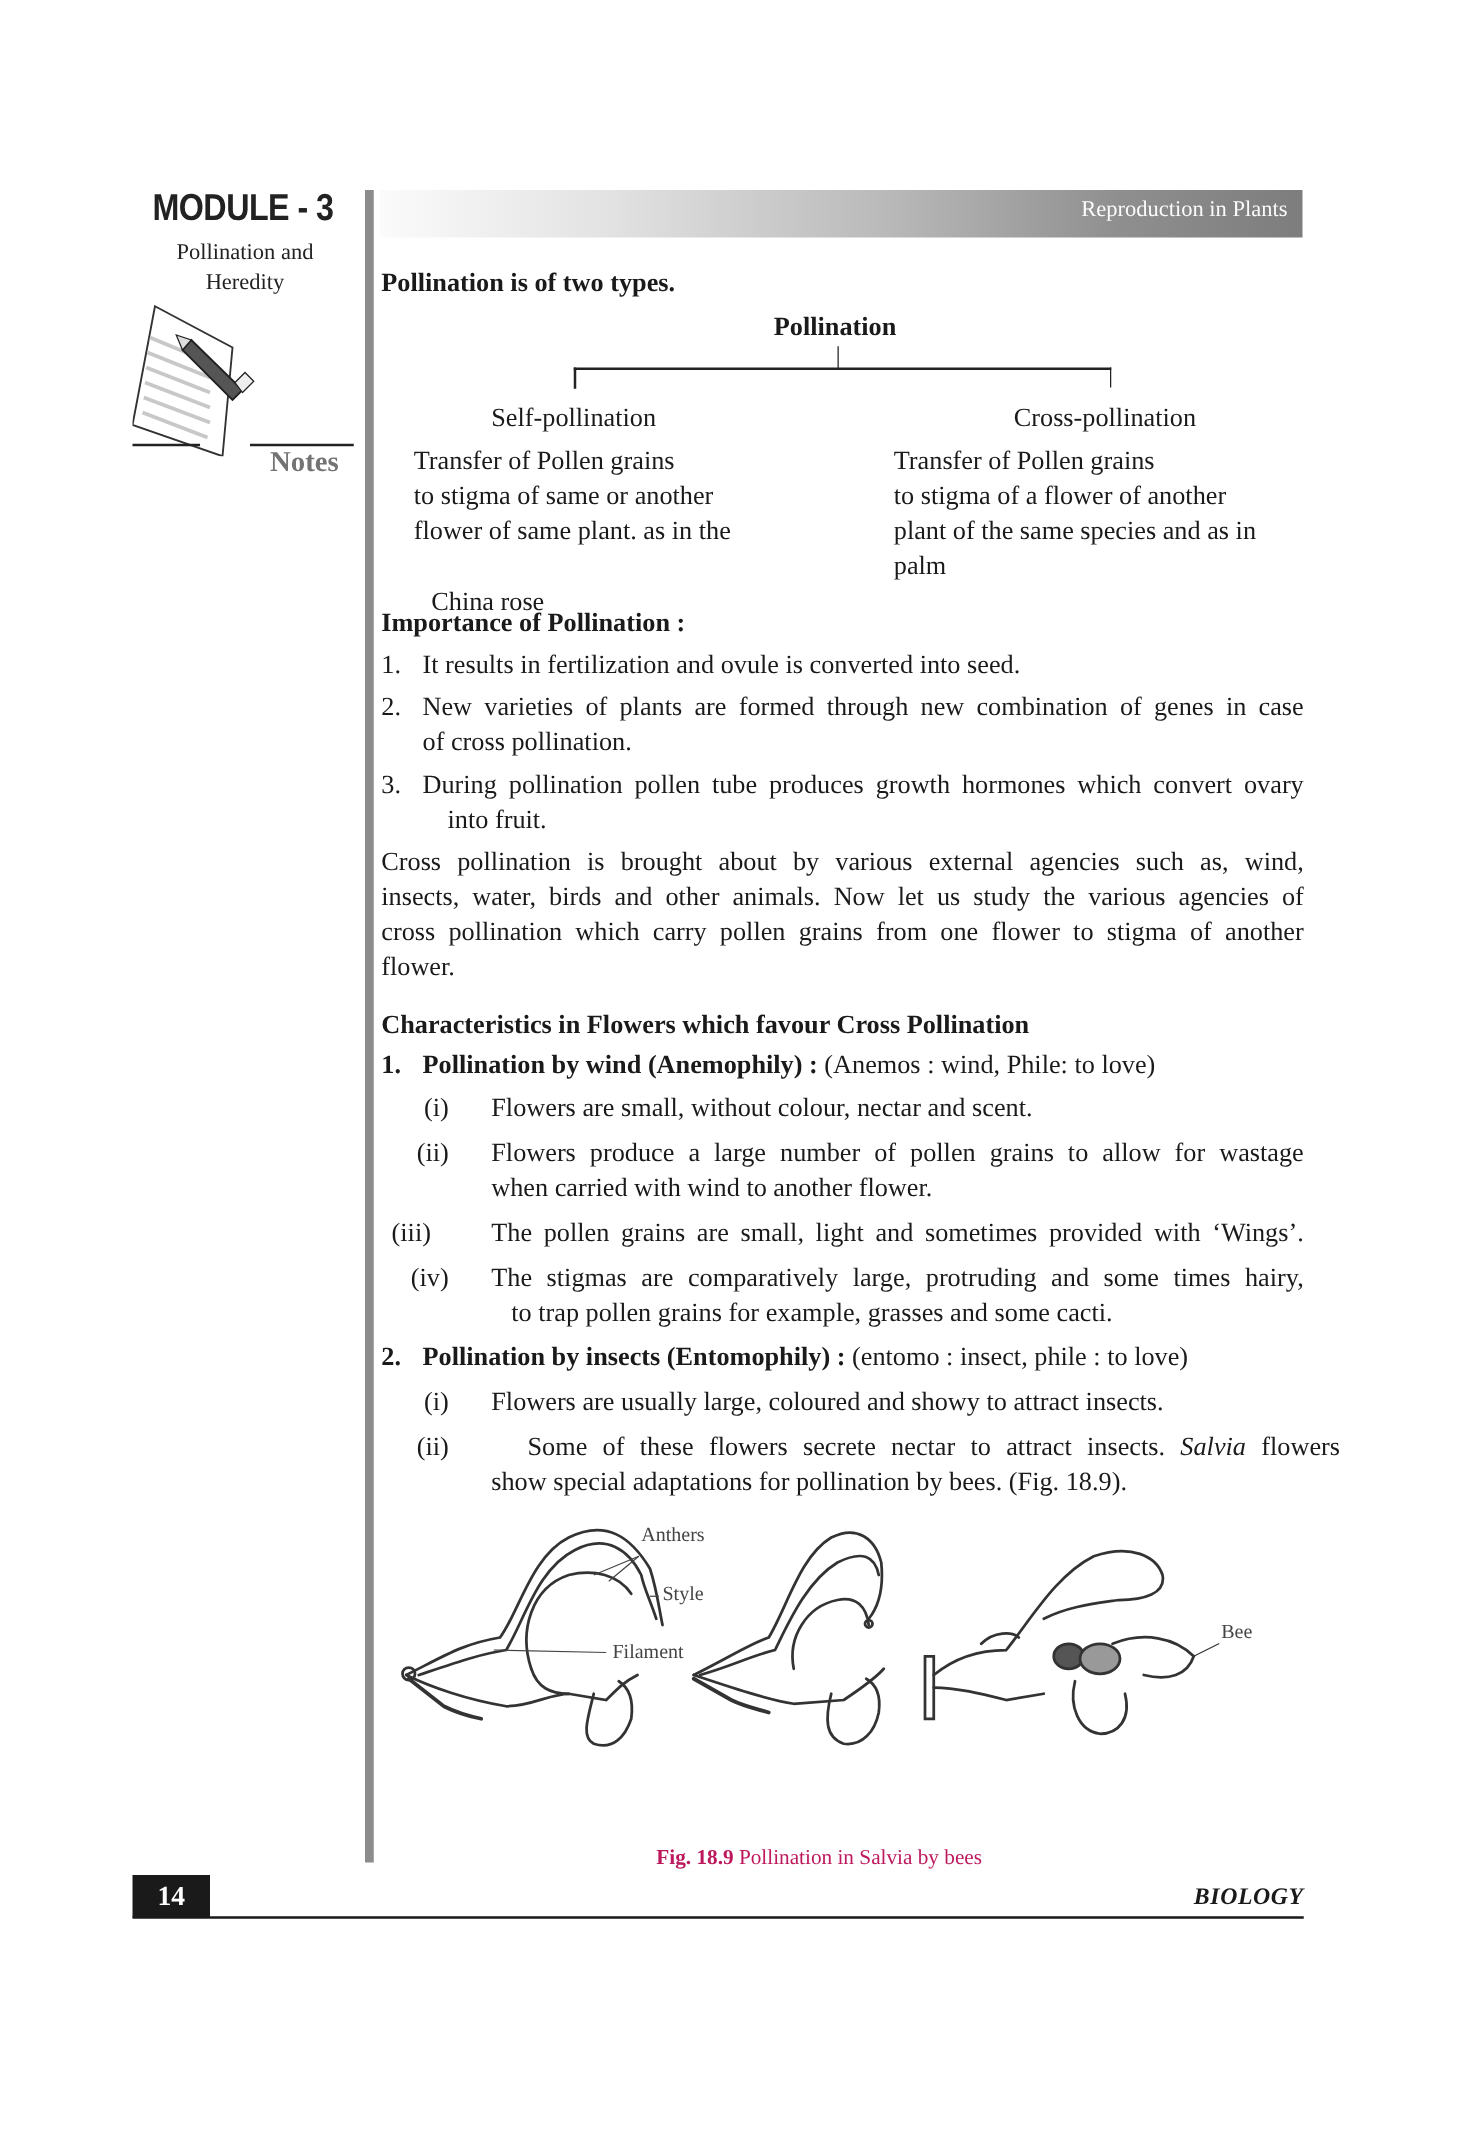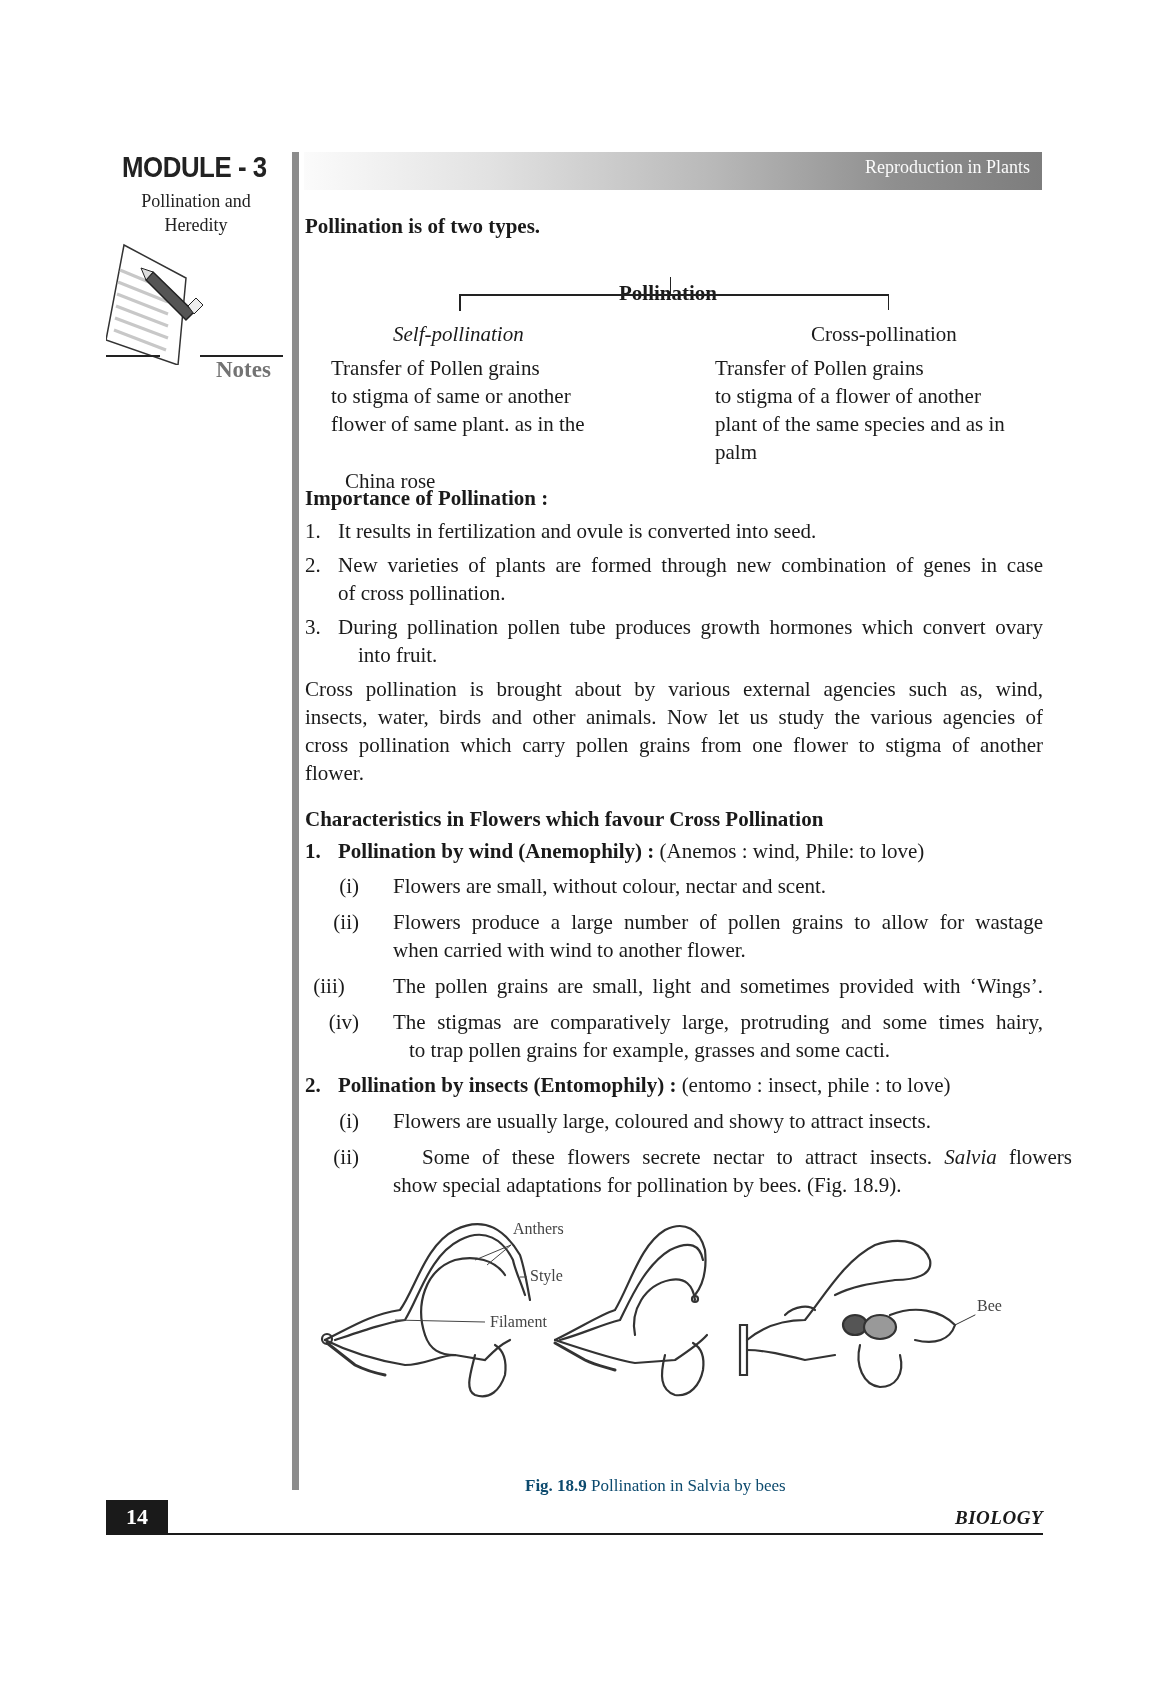--- a/index.html
+++ b/index.html
@@ -26,21 +26,21 @@
   .just { text-align:justify; text-align-last:justify; white-space:normal; }
   .num { position:absolute; font-size:21px; line-height:28px; }
   .roman { position:absolute; font-size:21px; line-height:28px; text-align:right; width:60px; }
   
   .tree-h { position:absolute; height:2px; background:#222; }
   .tree-v { position:absolute; width:1px; background:#222; }
   .tree-v2 { position:absolute; width:2px; background:#222; }
   
   .figure { left:315px; top:1215px; width:700px; height:220px; }
   .fig-label { position:absolute; font-size:16px; color:#444; }
-  .caption { left:525px; top:1476px; font-size:17px; color:#0c4a6e; }
+  .caption { left:525px; top:1476px; font-size:17px; color:#be185d; }
   
   .page-num-box { left:106px; top:1500px; width:62px; height:34px; background:#1a1a1a; color:#fff;
      font-weight:bold; font-size:22px; text-align:center; line-height:34px; }
   .footer-line { left:106px; top:1533px; width:937px; height:2px; background:#1a1a1a; }
   .footer-subject { right:124px; top:1507px; font-style:italic; font-weight:bold; font-size:19px; letter-spacing:0.5px; }
 </style>
 </head>
 <body>
 
 <div class="abs module-title">MODULE - 3</div>
@@ -68,27 +68,27 @@
 <div class="abs vbar"></div>
 
 <div class="abs header-band">
   <div class="abs header-title">Reproduction in Plants</div>
 </div>
 
 <div class="abs content">
   <div class="t b" style="left:0;top:212px;">Pollination is of two types.</div>
 
   <div>
-    <div class="t b" style="left:314px;top:247px;margin-top:32px;">Pollination</div>
+    <div class="t b" style="left:314px;top:247px;">Pollination</div>
     <div class="tree-v" style="left:365px;top:277px;height:18px;"></div>
     <div class="tree-h" style="left:154px;top:294px;width:430px;"></div>
     <div class="tree-v2" style="left:154px;top:294px;height:17px;"></div>
     <div class="tree-v" style="left:583px;top:294px;height:16px;"></div>
 
-    <div class="t" style="left:88px;top:320px;font-style:italic;">Self-pollination</div>
+    <div class="t" style="left:88px;top:320px;">Self-pollination</div>
     <div class="t" style="left:26px;top:354px;">Transfer of Pollen grains</div>
     <div class="t" style="left:26px;top:382px;">to stigma of same or another</div>
     <div class="t" style="left:26px;top:410px;">flower of same plant. as in the</div>
     <div class="t" style="left:40px;top:438px;margin-top:29px;">China rose</div>
 
     <div class="t" style="left:506px;top:320px;">Cross-pollination</div>
     <div class="t" style="left:410px;top:354px;">Transfer of Pollen grains</div>
     <div class="t" style="left:410px;top:382px;">to stigma of a flower of another</div>
     <div class="t" style="left:410px;top:410px;">plant of the same species and as in</div>
     <div class="t" style="left:410px;top:438px;">palm</div>

